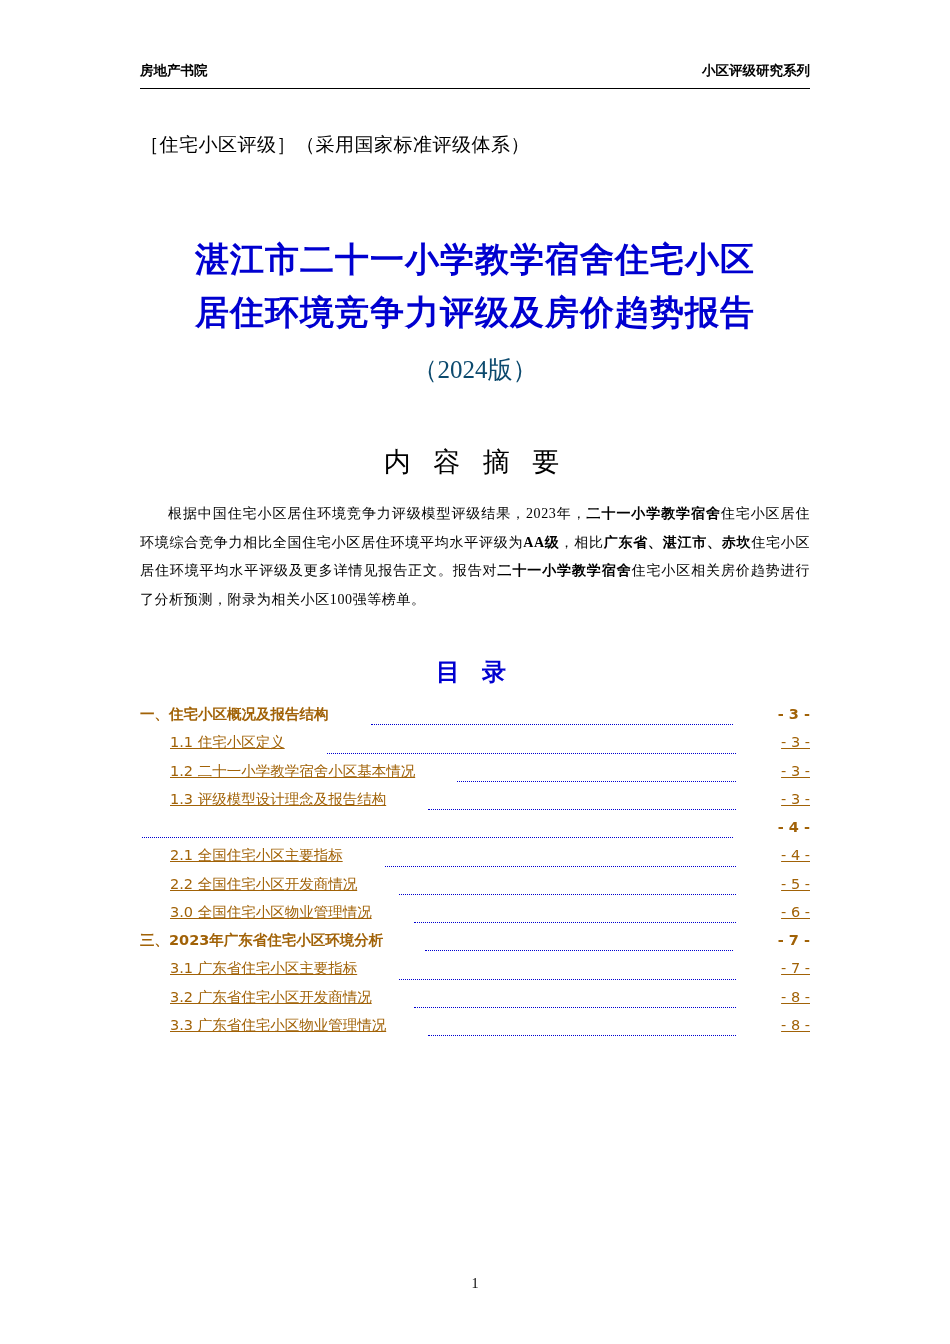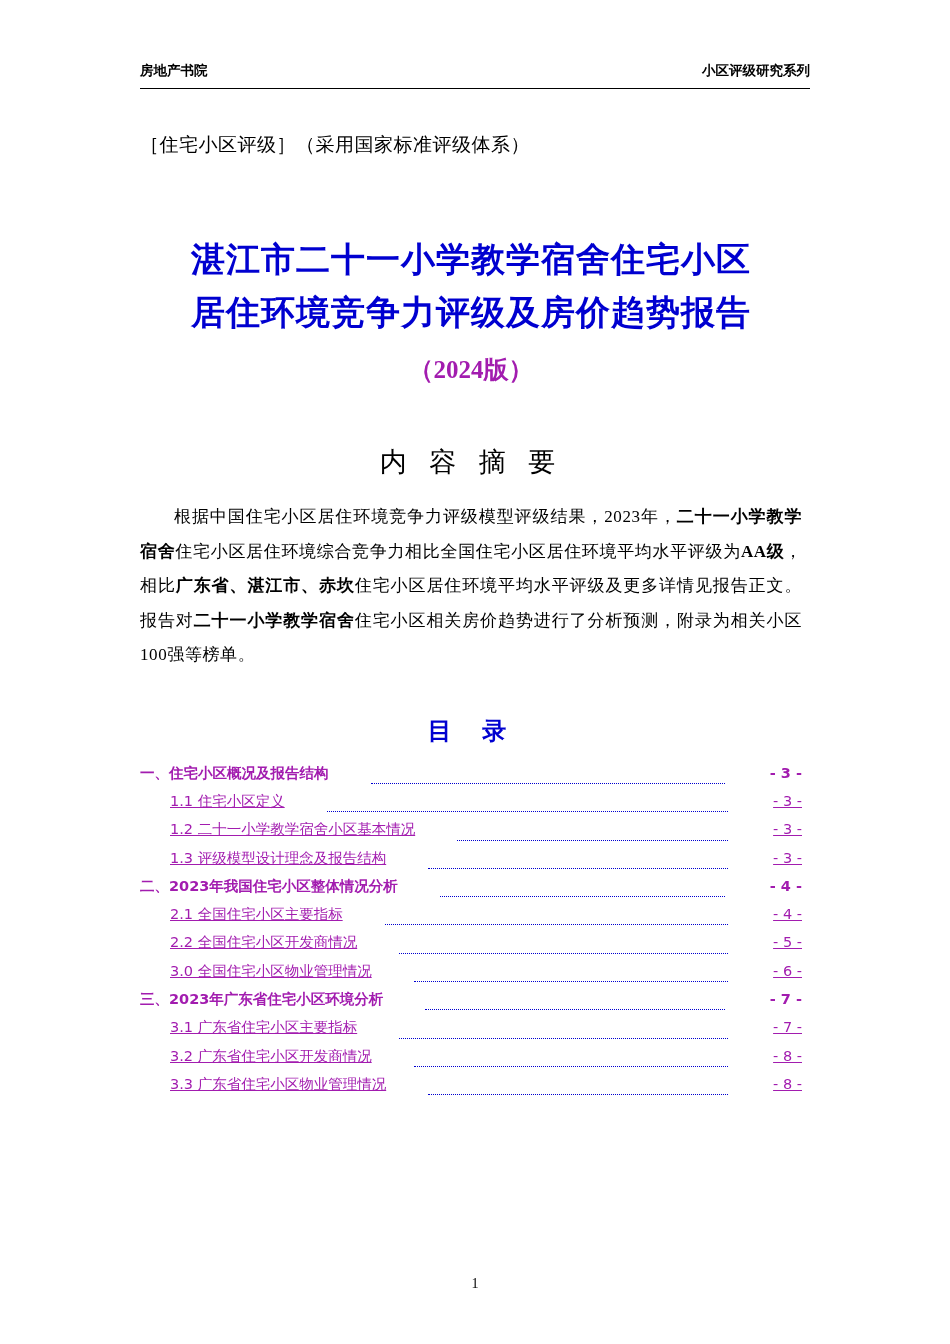--- a/index.html
+++ b/index.html
@@ -41,21 +41,21 @@
     left: 140px;
     right: 140px;
     top: 88px;
     border-bottom: 1px solid #000;
     height: 0;
   }
   
   .content {
     position: absolute;
     left: 140px;
-    right: 148px;
+    right: 140px;
     top: 118px;
   }
   .bracket-line {
     font-size: 19px;
     font-family: "Liberation Serif", serif;
     letter-spacing: 0.5px;
     margin-top: 14px;
   }
   .title-block {
     text-align: center;
@@ -63,63 +63,63 @@
   }
   .title-line {
     color: #0000d0;
     font-weight: bold;
     font-size: 34px;
     line-height: 1.55;
     letter-spacing: 1px;
     font-family: Liberation Mono, monospace;
   }
   .title-version {
-    color: #a21caf;
-    font-weight: bold;
+    color: #0c4a6e;
+    font-weight: normal;
     font-size: 25px;
     margin-top: 12px;
     font-family: "Liberation Serif", serif;
   }
   .summary-heading {
     text-align: center;
     font-size: 27px;
     font-weight: normal;
     margin-top: 58px;
     letter-spacing: 7px;
     font-family: "DejaVu Sans", "Liberation Sans", sans-serif;
   }
   .summary-body {
     margin-top: 20px;
-    font-size: 17px;
+    font-size: 14px;
     line-height: 2.03;
     text-align: justify;
     text-justify: inter-ideograph;
     text-indent: 2em;
     letter-spacing: 0.6px;
   }
   .summary-body b {
     font-weight: bold;
   }
   .toc-heading {
     text-align: center;
     font-size: 24px;
     font-weight: bold;
     color: #0000d0;
     margin-top: 42px;
     letter-spacing: 8px;
-    font-family: Liberation Mono, monospace;
+    font-family: Liberation Serif, serif;
   }
   .toc {
     margin-top: 12px;
   }
   .toc-row {
     display: flex;
     align-items: flex-end;
     font-size: 14.5px;
-    color: #a21caf;
+    color: #a16207;
     line-height: 1.95;
     font-family: "DejaVu Sans", "Liberation Sans", sans-serif;
     white-space: nowrap;
     gap: 40px;
   }
   .toc-row.lvl1 {
     font-weight: bold;
     padding-left: 0;
   }
   .toc-row.lvl2 {
@@ -195,21 +195,20 @@
         <span class="toc-label">1.2 二十一小学教学宿舍小区基本情况</span>
         <span class="toc-dots"></span>
         <span class="toc-page">- 3 -</span>
       </div>
       <div class="toc-row lvl2">
         <span class="toc-label">1.3 评级模型设计理念及报告结构</span>
         <span class="toc-dots"></span>
         <span class="toc-page">- 3 -</span>
       </div>
       <div class="toc-row lvl1">
-        <span class="toc-label">二、2023年我国住宅小区整体情况分析</span>
         <span class="toc-dots"></span>
         <span class="toc-page">- 4 -</span>
       </div>
       <div class="toc-row lvl2">
         <span class="toc-label">2.1 全国住宅小区主要指标</span>
         <span class="toc-dots"></span>
         <span class="toc-page">- 4 -</span>
       </div>
       <div class="toc-row lvl2">
         <span class="toc-label">2.2 全国住宅小区开发商情况</span>

